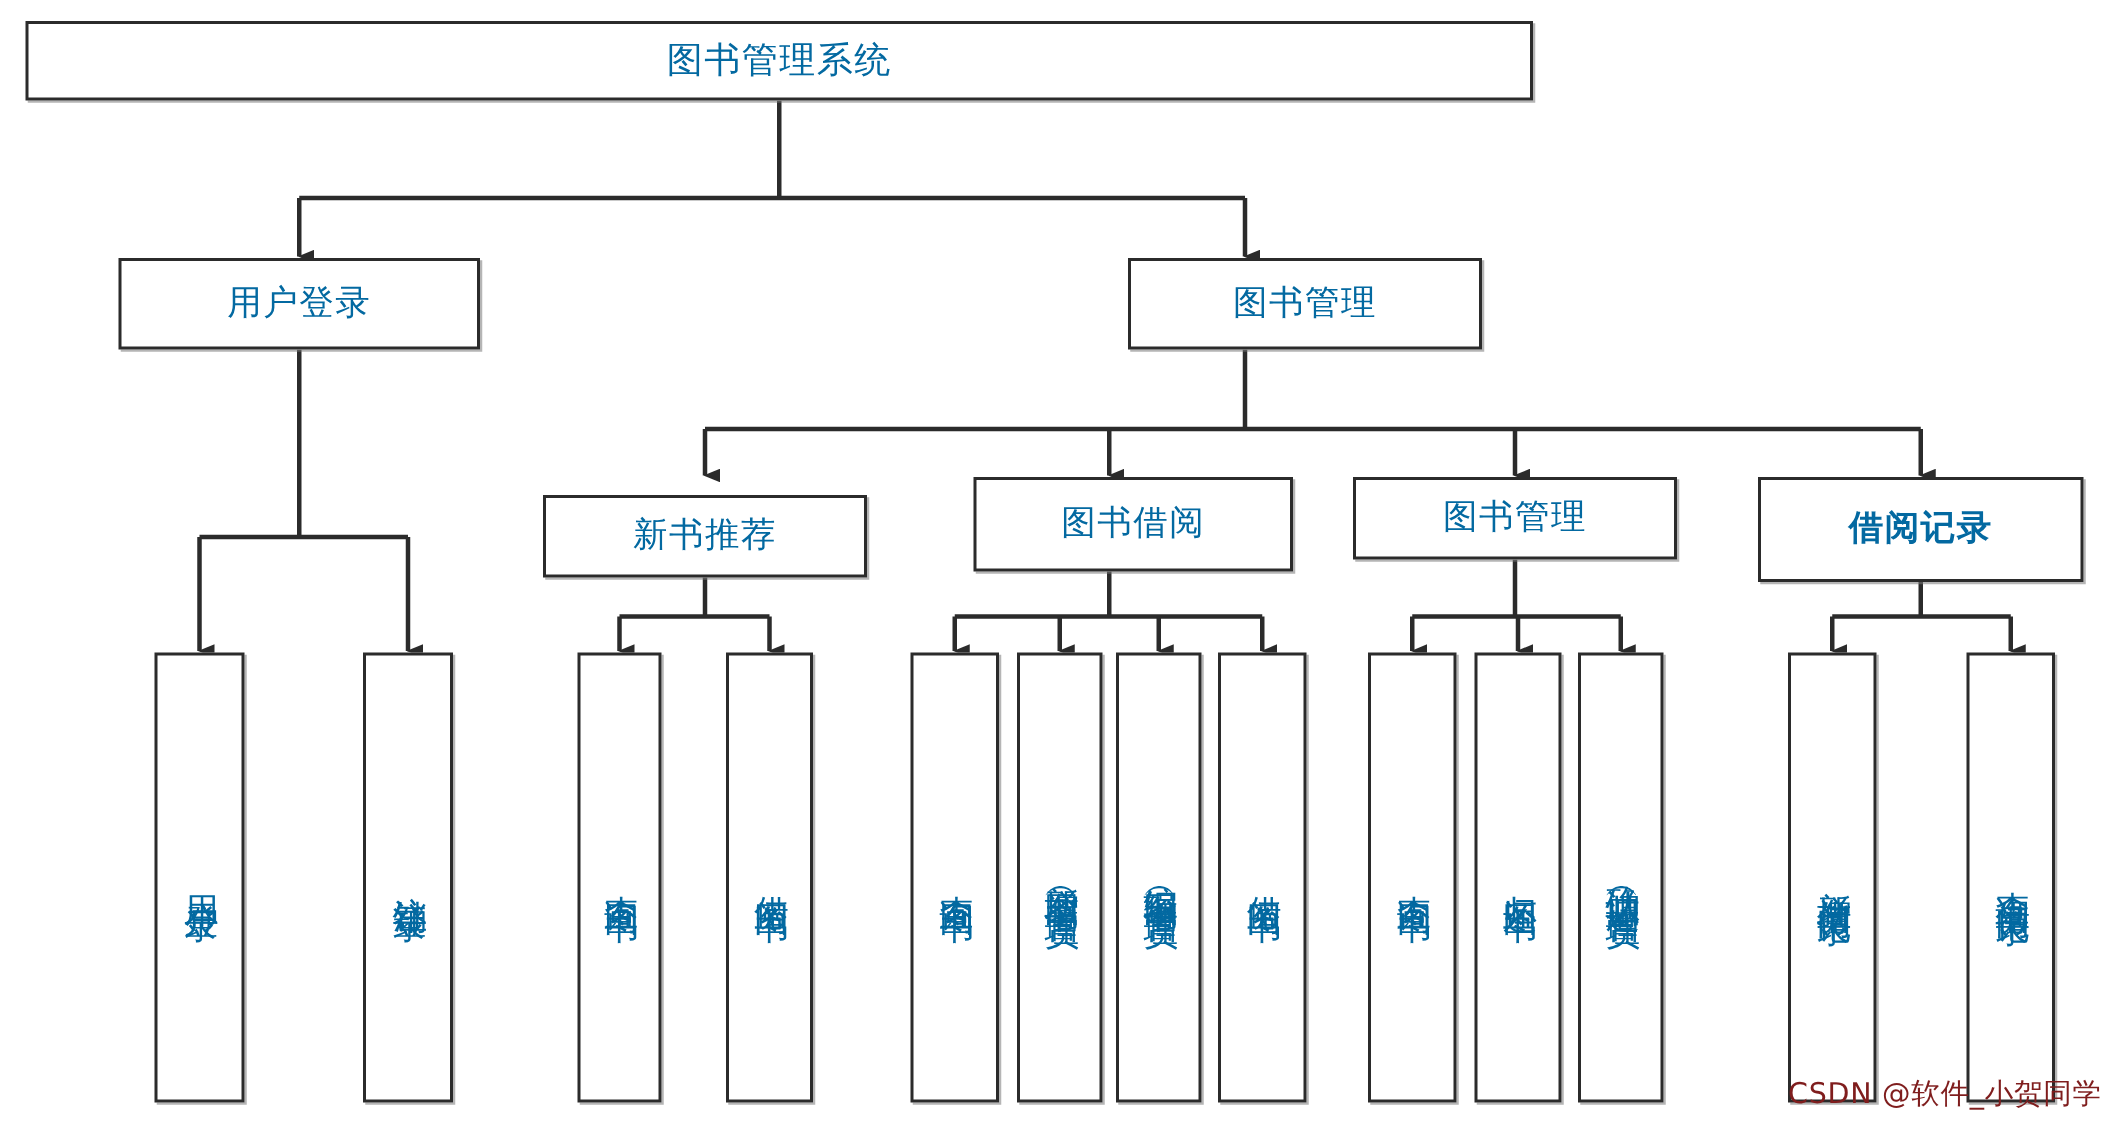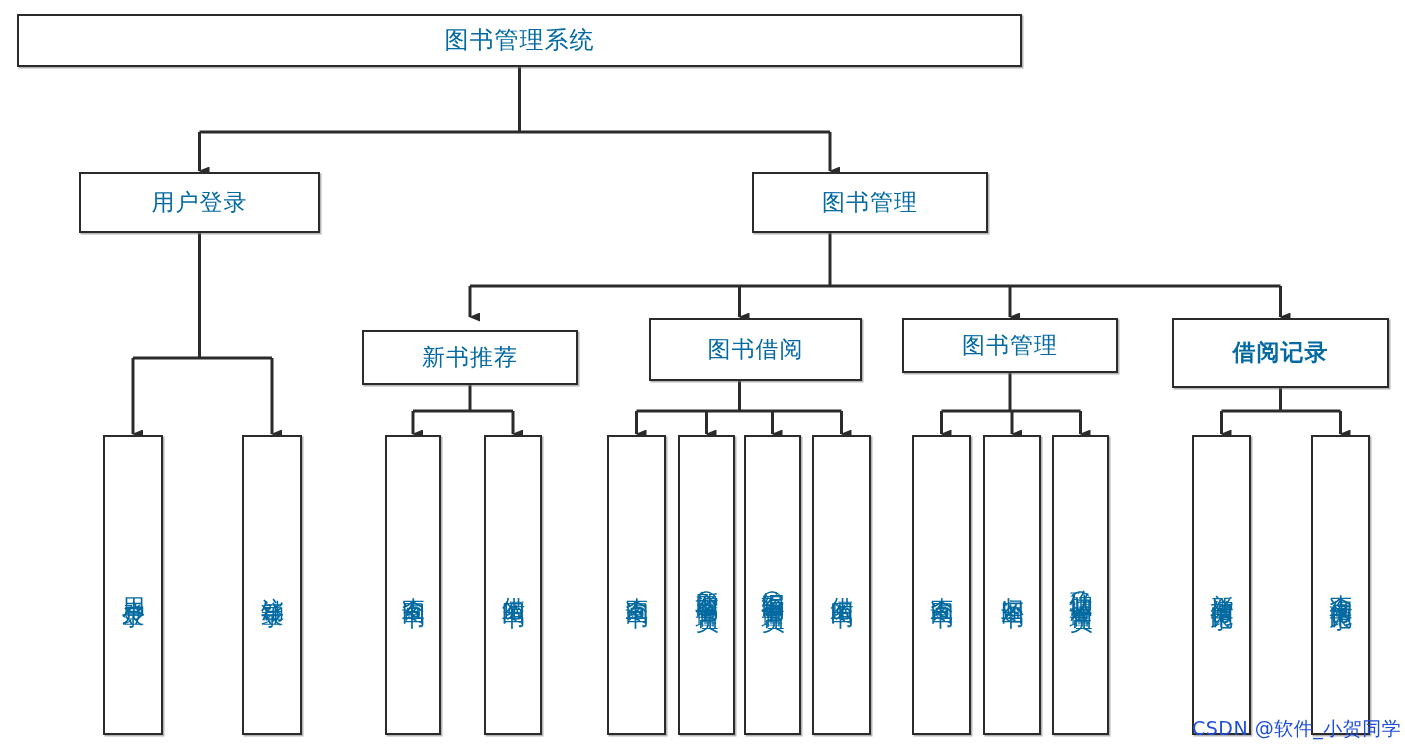--- a/index.html
+++ b/index.html
@@ -55,21 +55,21 @@
     writing-mode: vertical-rl;
     text-orientation: upright;
     white-space: nowrap;
     line-height: 1.12;
     letter-spacing: 3px;
     display: block;
     max-height: 100%;
   }
   .watermark {
     position: absolute;
-    color: #1d4ed8;
+    color: #7f1d1d;
     font-size: 19px;
     letter-spacing: 0.5px;
     white-space: nowrap;
     user-select: none;
   }
 </style>
 </head>
 <body>
 
 <div id="diagram-root">

